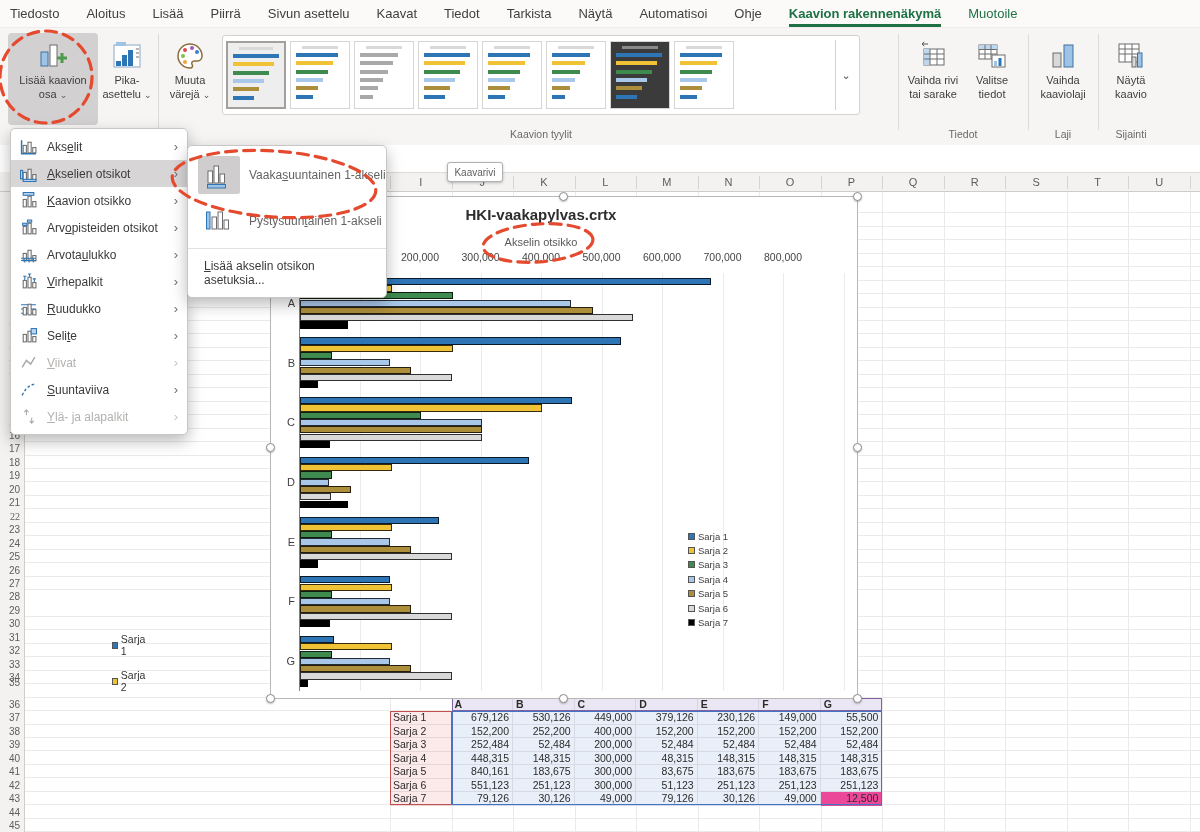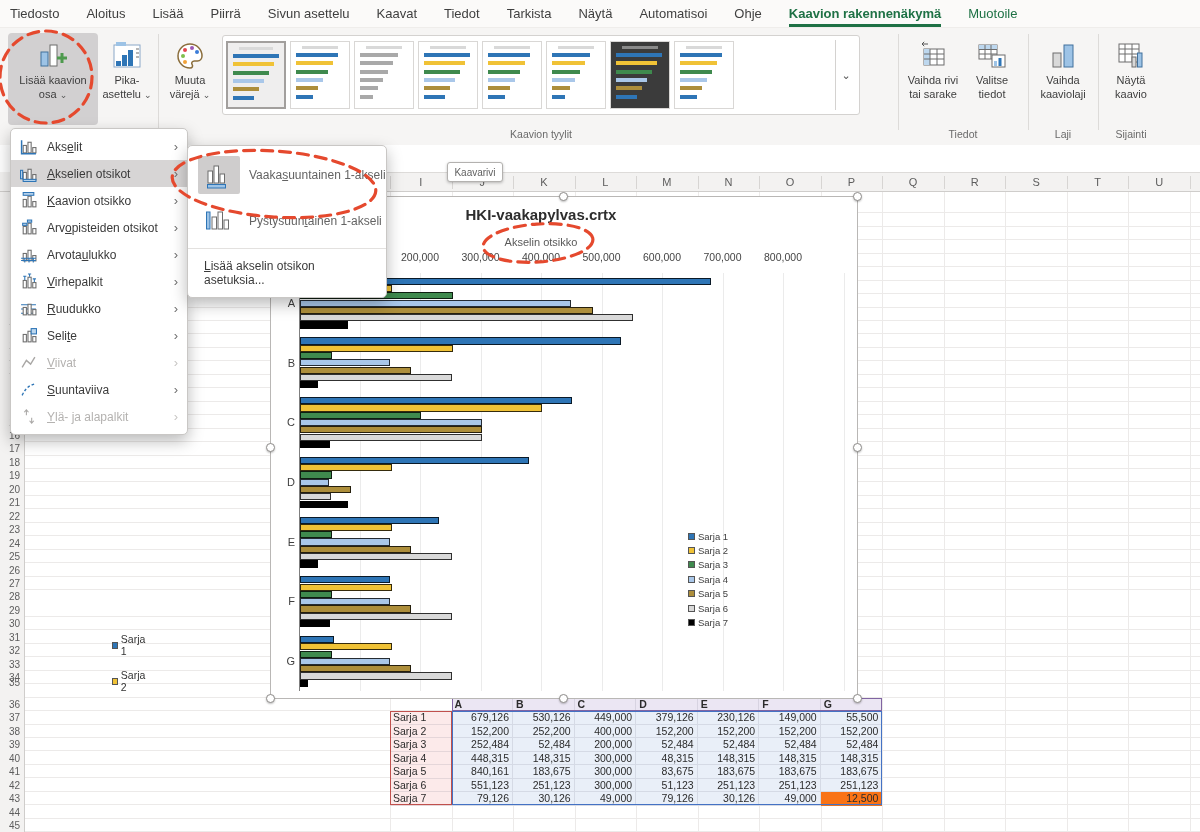--- a/index.html
+++ b/index.html
@@ -367,21 +367,21 @@
     <div class="rownum" style="top: 147.2px;">12</div>
     <div class="rownum" style="top: 159.4px;">13</div>
     <div class="rownum" style="top: 171.6px;">14</div>
     <div class="rownum" style="top: 223.55px;">15</div>
     <div class="rownum" style="top: 237px;">16</div>
     <div class="rownum" style="top: 250.45px;">17</div>
     <div class="rownum" style="top: 263.9px;">18</div>
     <div class="rownum" style="top: 277.35px;">19</div>
     <div class="rownum" style="top: 290.8px;">20</div>
     <div class="rownum" style="top: 304.25px;">21</div>
-    <div class="rownum" style="top: 317.7px;">22</div>
+    <div class="rownum" style="top: 317.7px; font-family: Liberation Serif, serif;">22</div>
     <div class="rownum" style="top: 331.15px;">23</div>
     <div class="rownum" style="top: 344.6px;">24</div>
     <div class="rownum" style="top: 358.05px;">25</div>
     <div class="rownum" style="top: 371.5px;">26</div>
     <div class="rownum" style="top: 384.95px;">27</div>
     <div class="rownum" style="top: 398.4px;">28</div>
     <div class="rownum" style="top: 411.85px;">29</div>
     <div class="rownum" style="top: 425.3px;">30</div>
     <div class="rownum" style="top: 438.75px;">31</div>
     <div class="rownum" style="top: 452.2px;">32</div>
@@ -467,21 +467,21 @@
     <div class="cell val-cell" style="left: 307.7px; top: 80.7px; width: 61.54px; background: rgb(233, 239, 248);">251,123</div>
     <div class="cell val-cell" style="left: 369.2px; top: 80.7px; width: 61.54px; background: rgb(233, 239, 248);">251,123</div>
     <div class="cell val-cell" style="left: 430.8px; top: 80.7px; width: 61.54px; background: rgb(233, 239, 248);">251,123</div>
     <div class="cell lab-cell" style="left: 0px; top: 94.1px; width: 61.54px; background: rgb(252, 234, 234);">Sarja 7</div>
     <div class="cell val-cell" style="left: 61.5px; top: 94.1px; width: 61.54px; background: rgb(233, 239, 248);">79,126</div>
     <div class="cell val-cell" style="left: 123.1px; top: 94.1px; width: 61.54px; background: rgb(233, 239, 248);">30,126</div>
     <div class="cell val-cell" style="left: 184.6px; top: 94.1px; width: 61.54px; background: rgb(233, 239, 248);">49,000</div>
     <div class="cell val-cell" style="left: 246.2px; top: 94.1px; width: 61.54px; background: rgb(233, 239, 248);">79,126</div>
     <div class="cell val-cell" style="left: 307.7px; top: 94.1px; width: 61.54px; background: rgb(233, 239, 248);">30,126</div>
     <div class="cell val-cell" style="left: 369.2px; top: 94.1px; width: 61.54px; background: rgb(233, 239, 248);">49,000</div>
-    <div class="cell val-cell" style="left: 430.8px; top: 94.1px; width: 61.54px; background: #f97316;">12,500</div>
+    <div class="cell val-cell" style="left: 430.8px; top: 94.1px; width: 61.54px; background: #ec4899;">12,500</div>
     <div class="range" style="left: 61.5px; top: 0px; width: 430.8px; height: 13.4px; border: 1.5px solid rgb(128, 100, 162);"></div>
     <div class="range" style="left: 0px; top: 13.4px; width: 61.5px; height: 94.1px; border: 1.5px solid rgb(192, 80, 77);"></div>
     <div class="range" style="left: 61.5px; top: 13.4px; width: 430.8px; height: 94.1px; border: 1.5px solid rgb(68, 114, 196);"></div>
   </div>
 
 <div class="chart">
   <div class="c-title">HKI-vaakapylvas.crtx</div>
   <div class="c-axis-title">Akselin otsikko</div>
   <div style="position:absolute;left:0;top:0;width:586px;height:501px">
       <div class="gl axisline" style="left: 28px;"></div>

